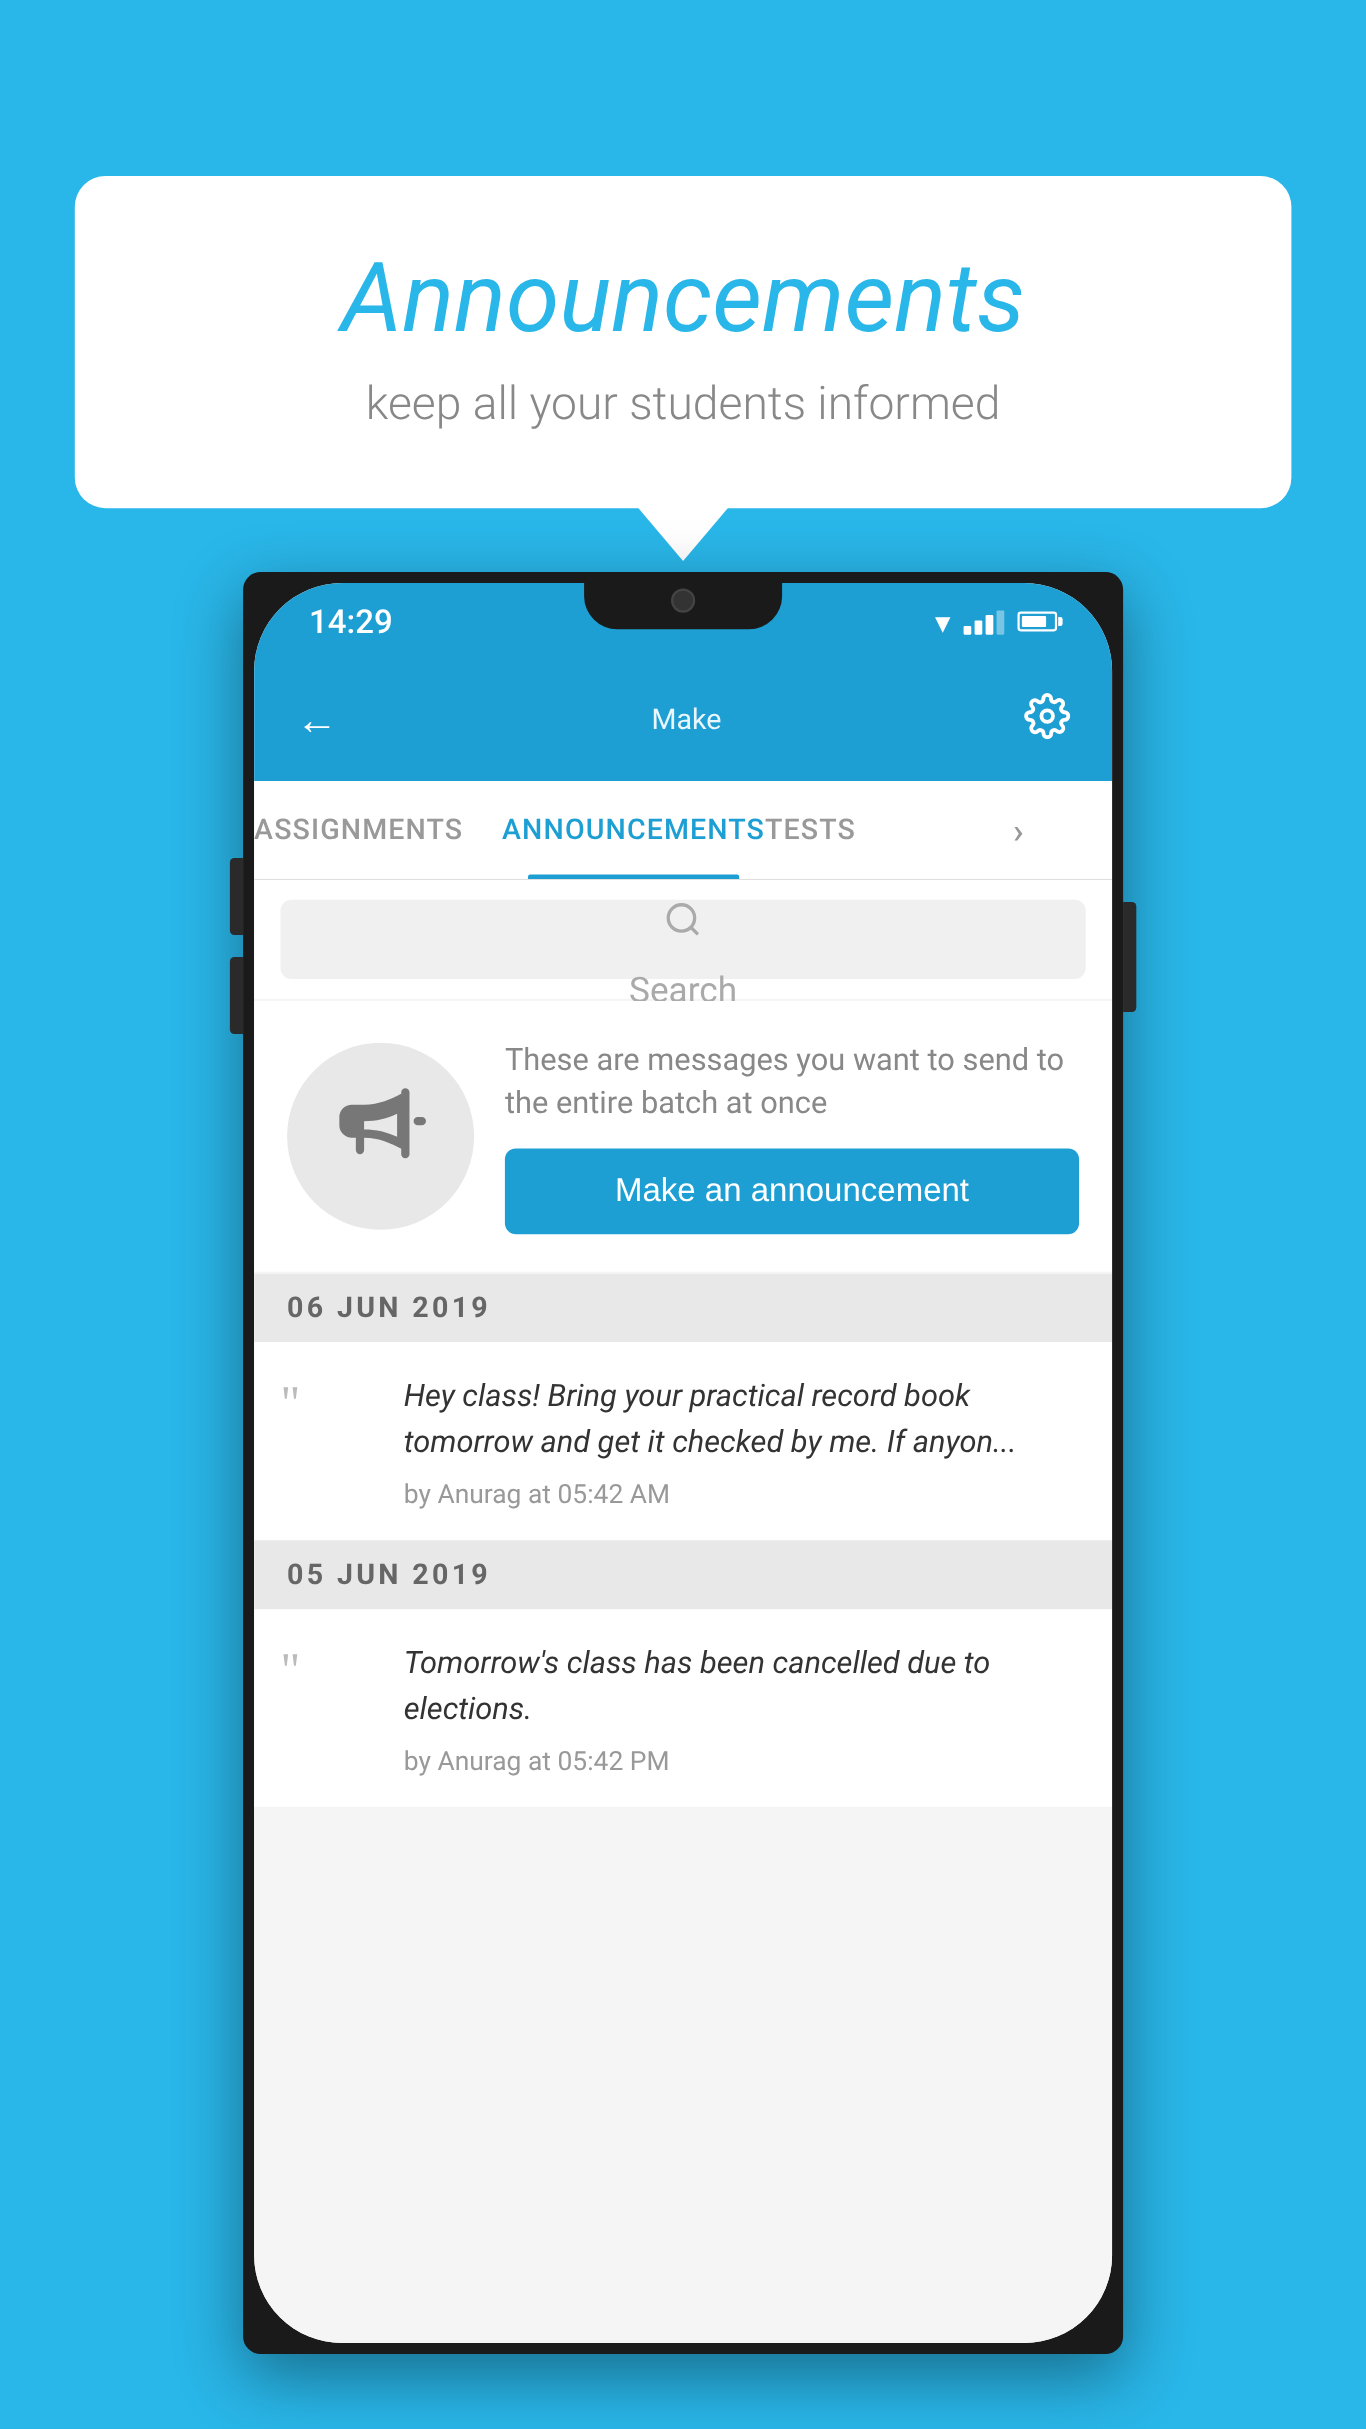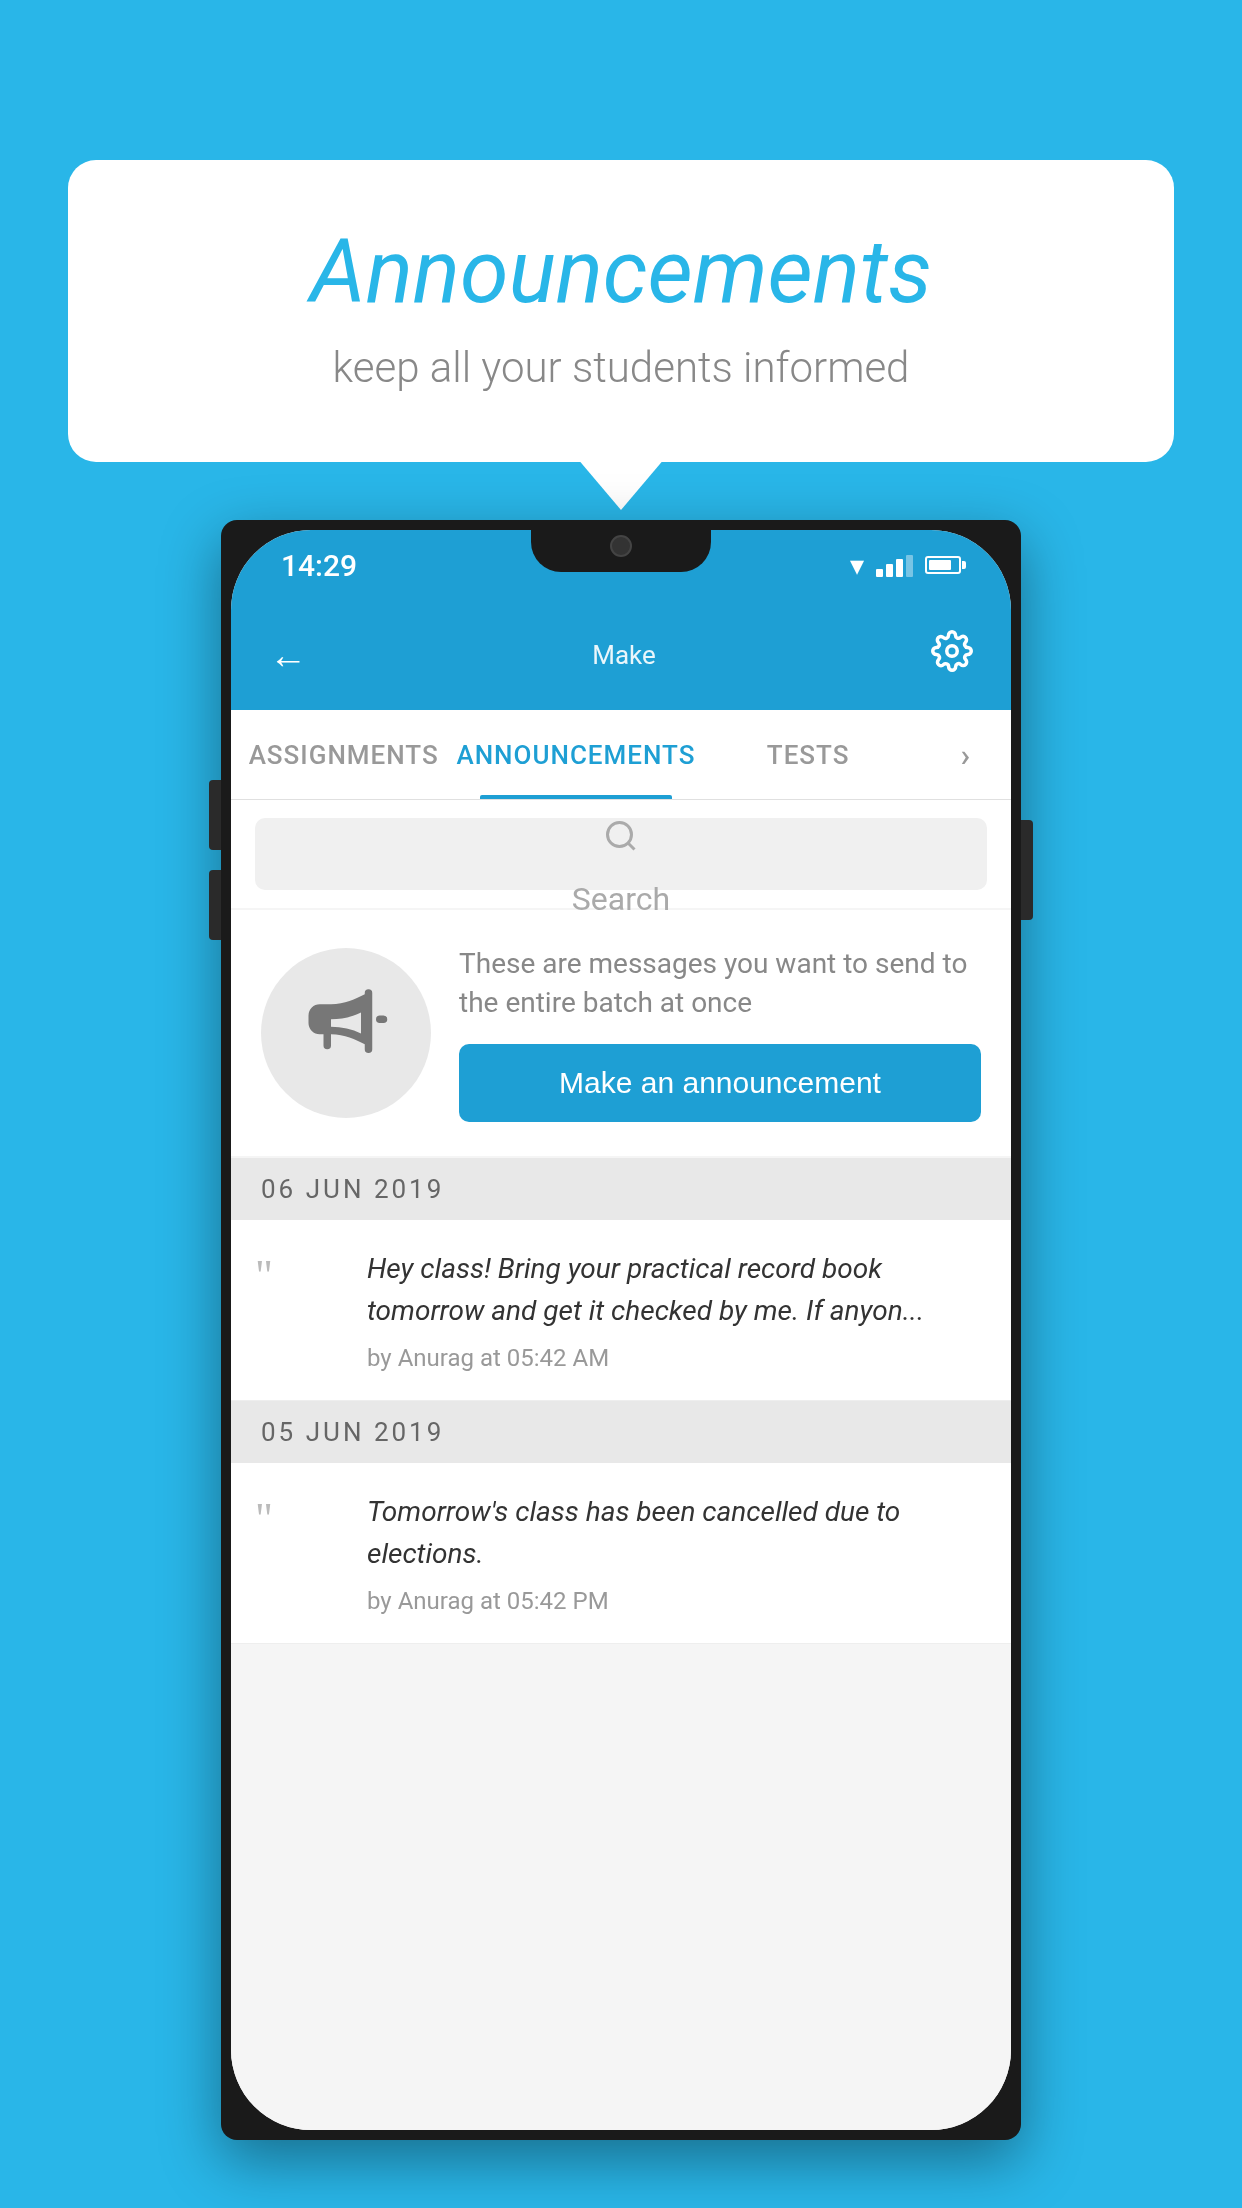--- a/index.html
+++ b/index.html
@@ -249,21 +249,20 @@
       border-bottom: 1.5px solid #e0e0e0;
       flex-shrink: 0;
       overflow: hidden;
     }
 
     .tab-item {
       flex: 1;
       height: 100%;
       display: flex;
       align-items: center;
-      justify-content: center;
       font-size: 26px;
       font-weight: 500;
       color: #999;
       position: relative;
       cursor: pointer;
       letter-spacing: 1px;
     }
 
     .tab-item.active {
       color: #1e9fd4;
@@ -370,21 +369,21 @@
       text-align: center;
     }
 
     
     .date-separator {
       background: #e8e8e8;
       padding: 16px 30px;
       font-size: 26px;
       color: #666;
       letter-spacing: 3px;
-      font-weight: 400;
+      font-weight: 700;
       flex-shrink: 0;
     }
 
     
     .announcement-item {
       background: white;
       padding: 28px 24px;
       display: flex;
       align-items: flex-start;
       gap: 22px;

